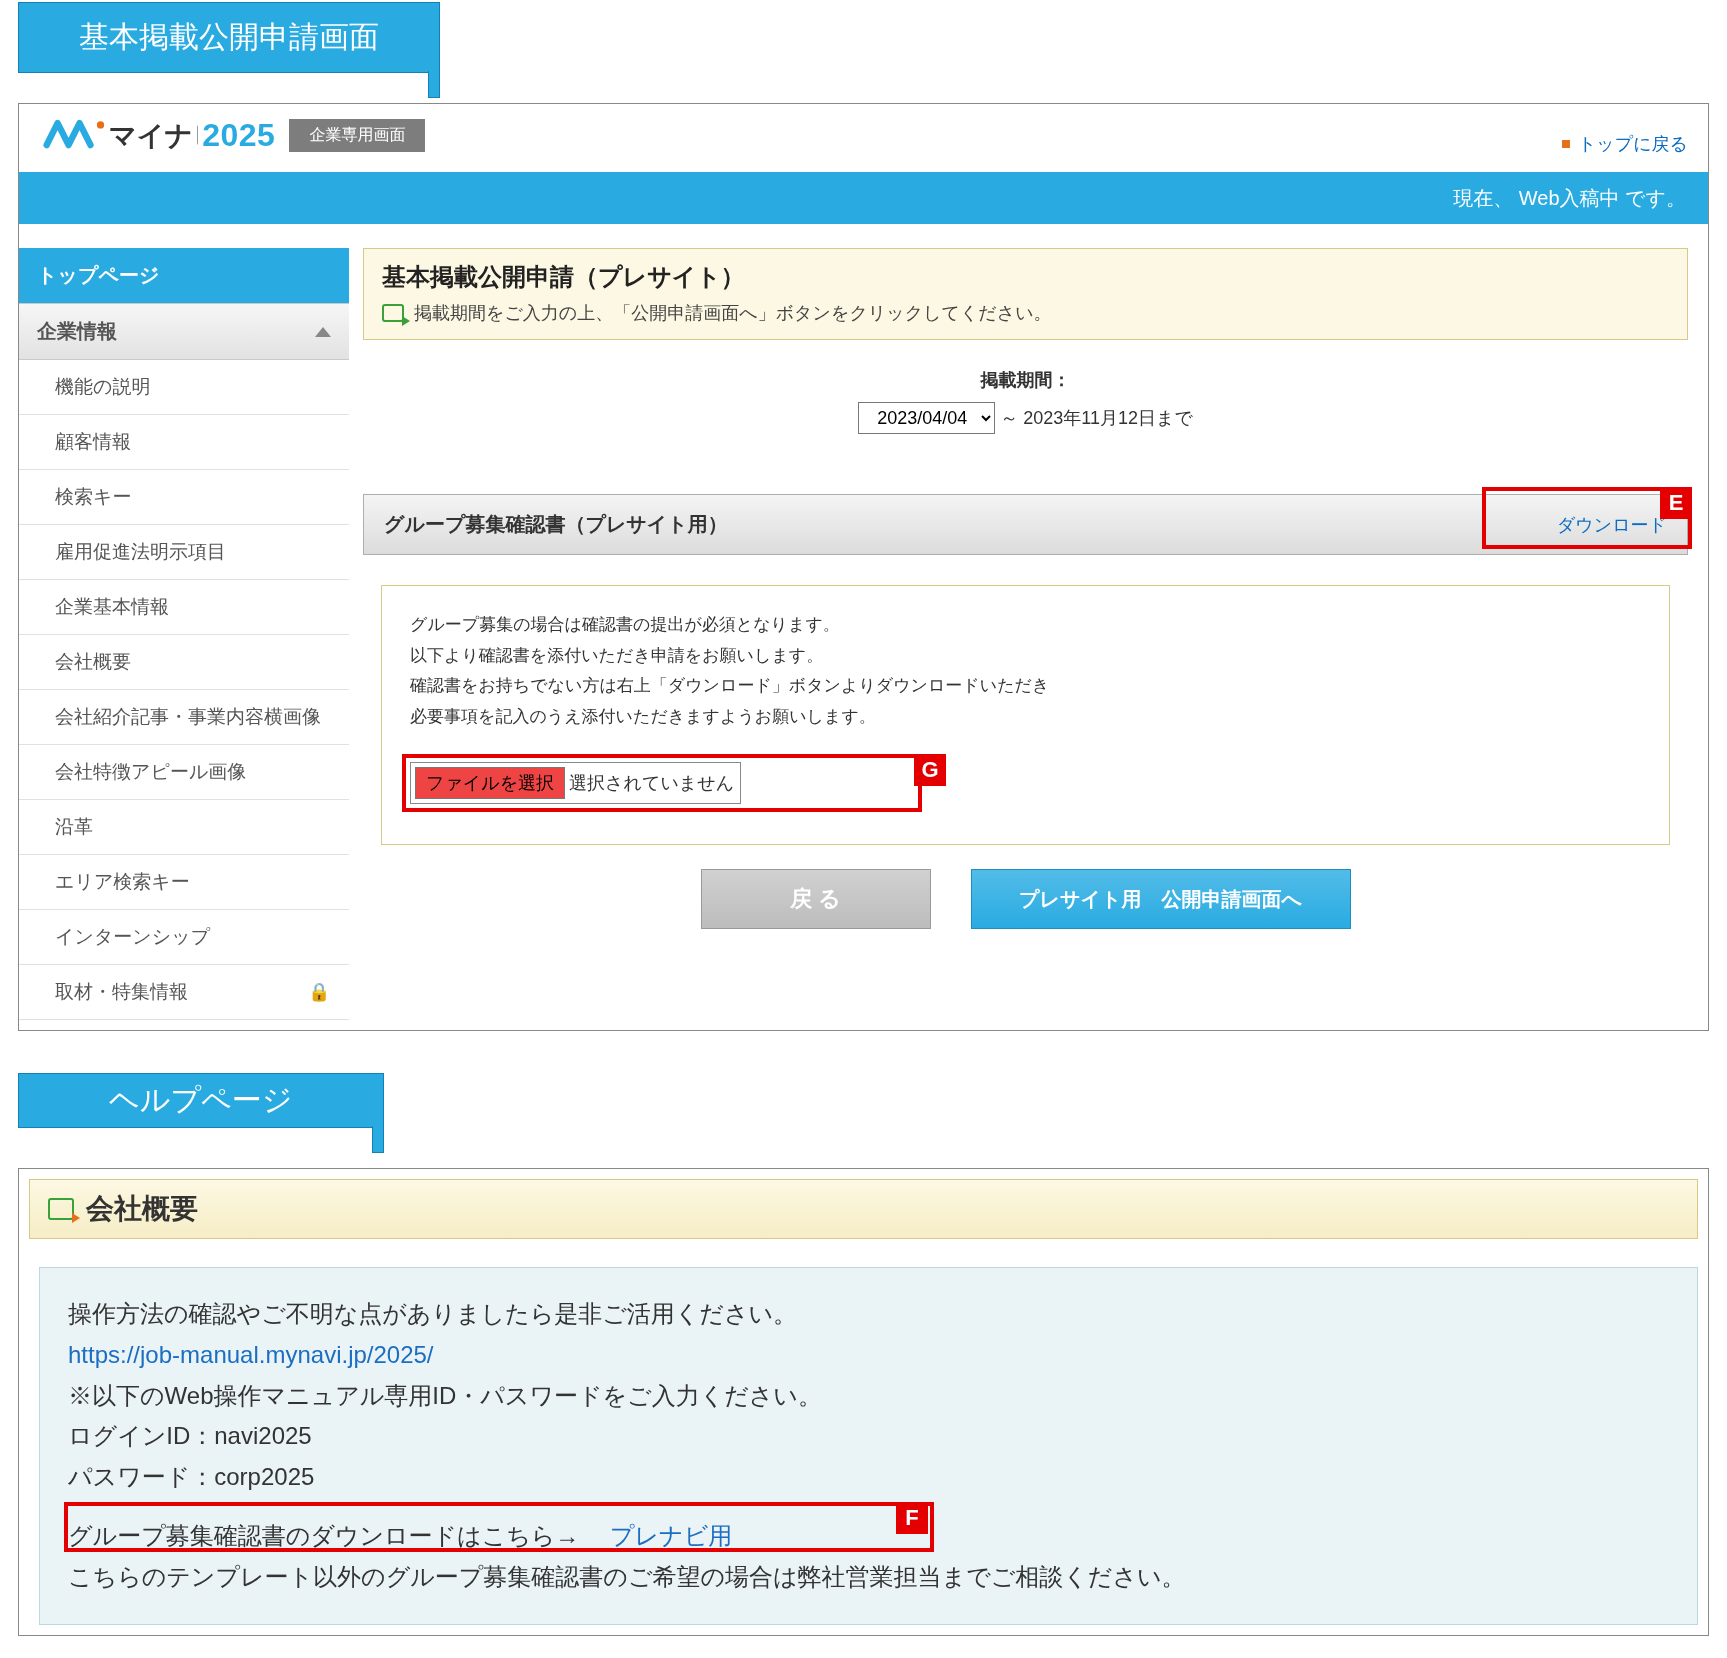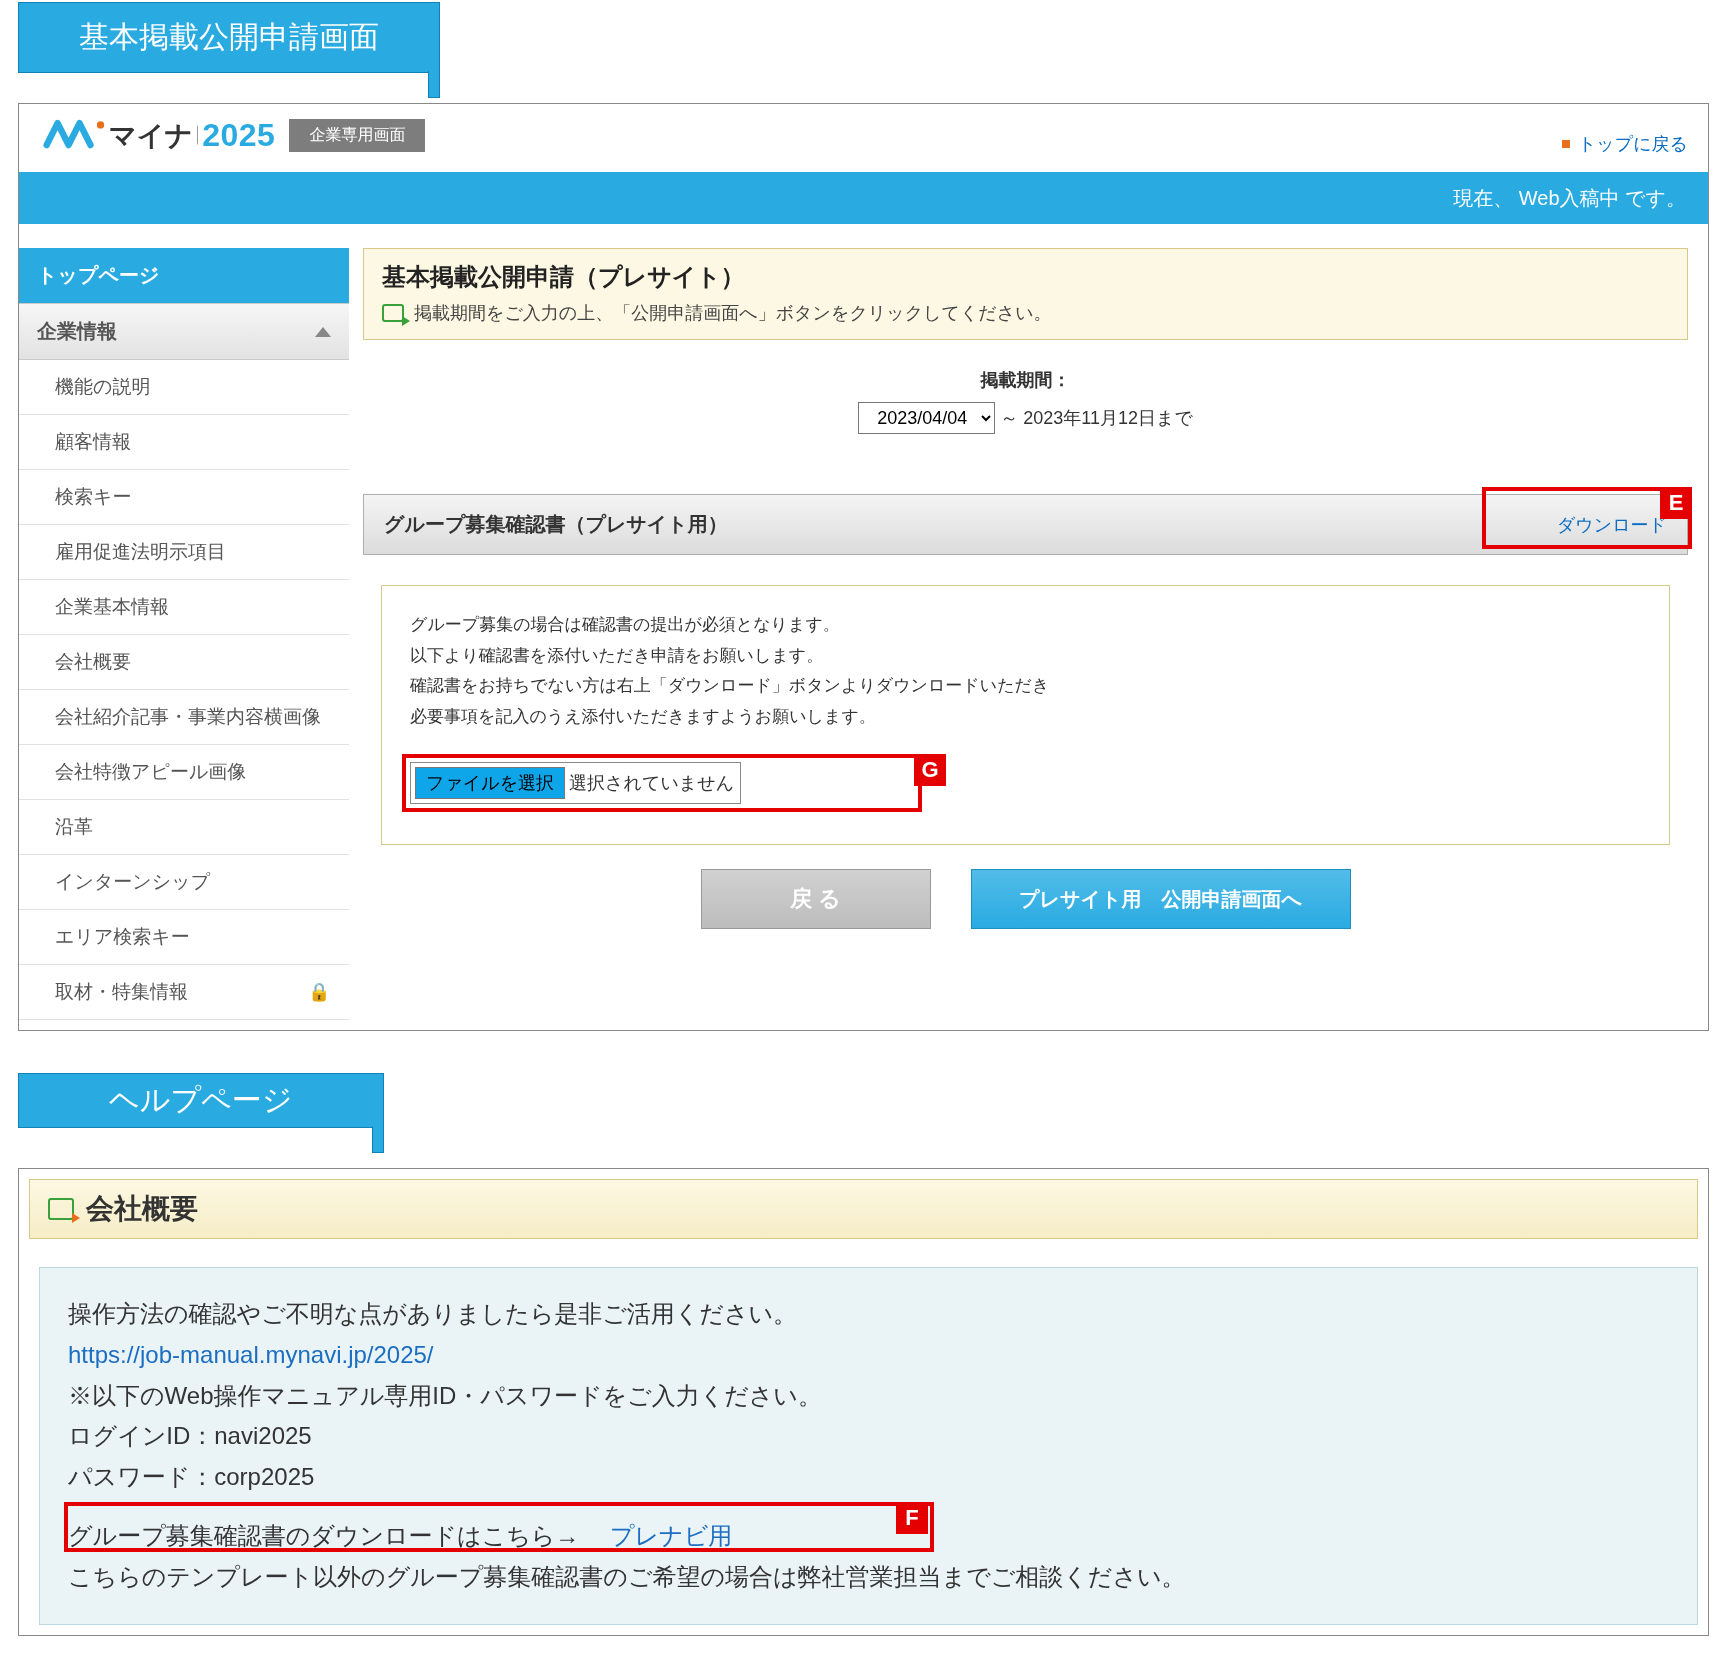--- a/index.html
+++ b/index.html
@@ -175,21 +175,21 @@
   }
   .badge-e { right:-5px; top:-8px; }
   .note-box {
     border:1px solid #d8c989;
     margin: 30px 18px 0 18px;
     padding: 24px 28px 40px 28px;
     position:relative;
   }
   .note-lines { font-size:17px; line-height:1.8; color:#333; margin-bottom:30px; }
   .file-row { position:relative; display:inline-block; }
-  .file-btn { border:1px solid #777; background:#0ea5e9; padding:3px 10px; font-size:18px; }
+  .file-btn { border:1px solid #777; background:#ef4444; padding:3px 10px; font-size:18px; }
   .file-stat { font-size:18px; color:#333; padding-left:4px; }
   .file-wrap-inner{
     display:inline-flex; align-items:center;
     border:1px solid #888; padding:4px 6px 4px 4px;
     background:#fff;
   }
   .red-mark-g { left:-8px; top:-8px; width:520px; height:58px; }
   .badge-g { left:504px; top:-8px; }
   .btn-row { display:flex; justify-content:center; gap:40px; margin-top:24px; }
   .btn {
@@ -286,24 +286,24 @@
       <div class="side-item">
           <span>会社紹介記事・事業内容横画像</span>
         </div>
       <div class="side-item">
           <span>会社特徴アピール画像</span>
         </div>
       <div class="side-item">
           <span>沿革</span>
         </div>
       <div class="side-item">
+          <span>エリア検索キー</span>
+        </div>
+      <div class="side-item">
           <span>インターンシップ</span>
-        </div>
-      <div class="side-item">
-          <span>エリア検索キー</span>
         </div>
       <div class="side-item">
         <span>取材・特集情報</span>
         <span class="lock-ico">🔒</span>
       </div>
     </div>
 
     <div class="main-area">
       <div class="panel">
         <div class="panel-title">基本掲載公開申請（プレサイト）</div>

